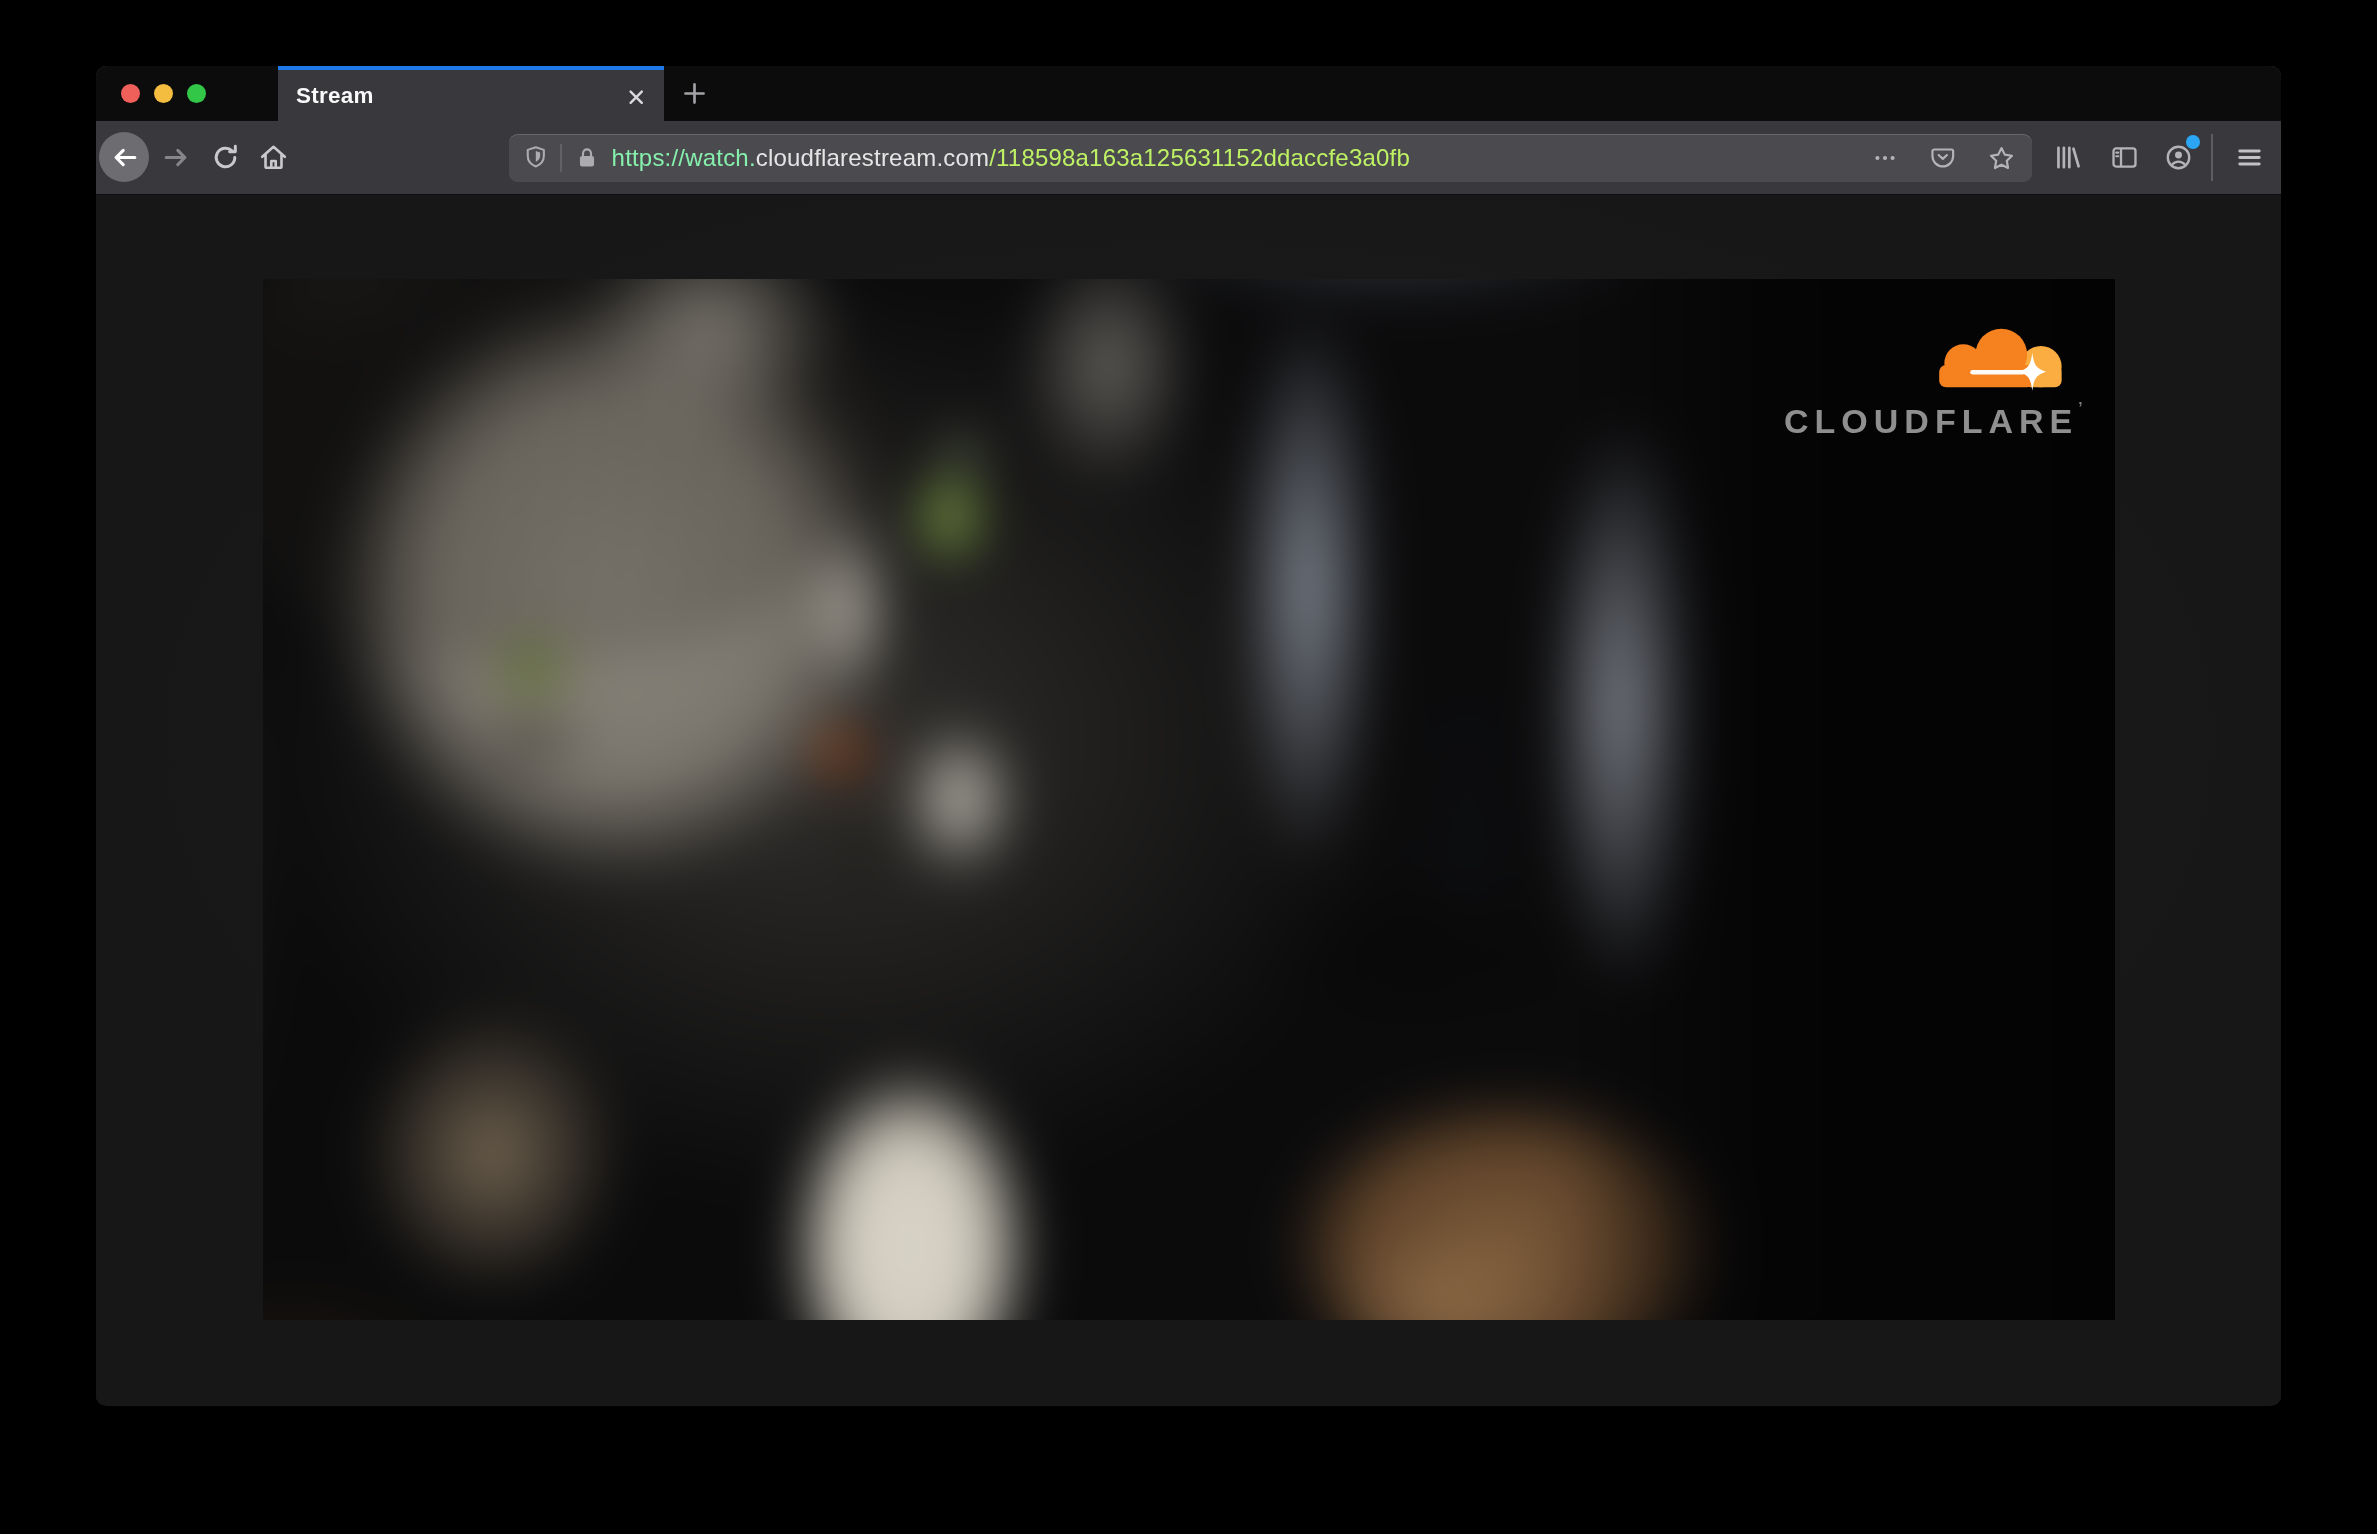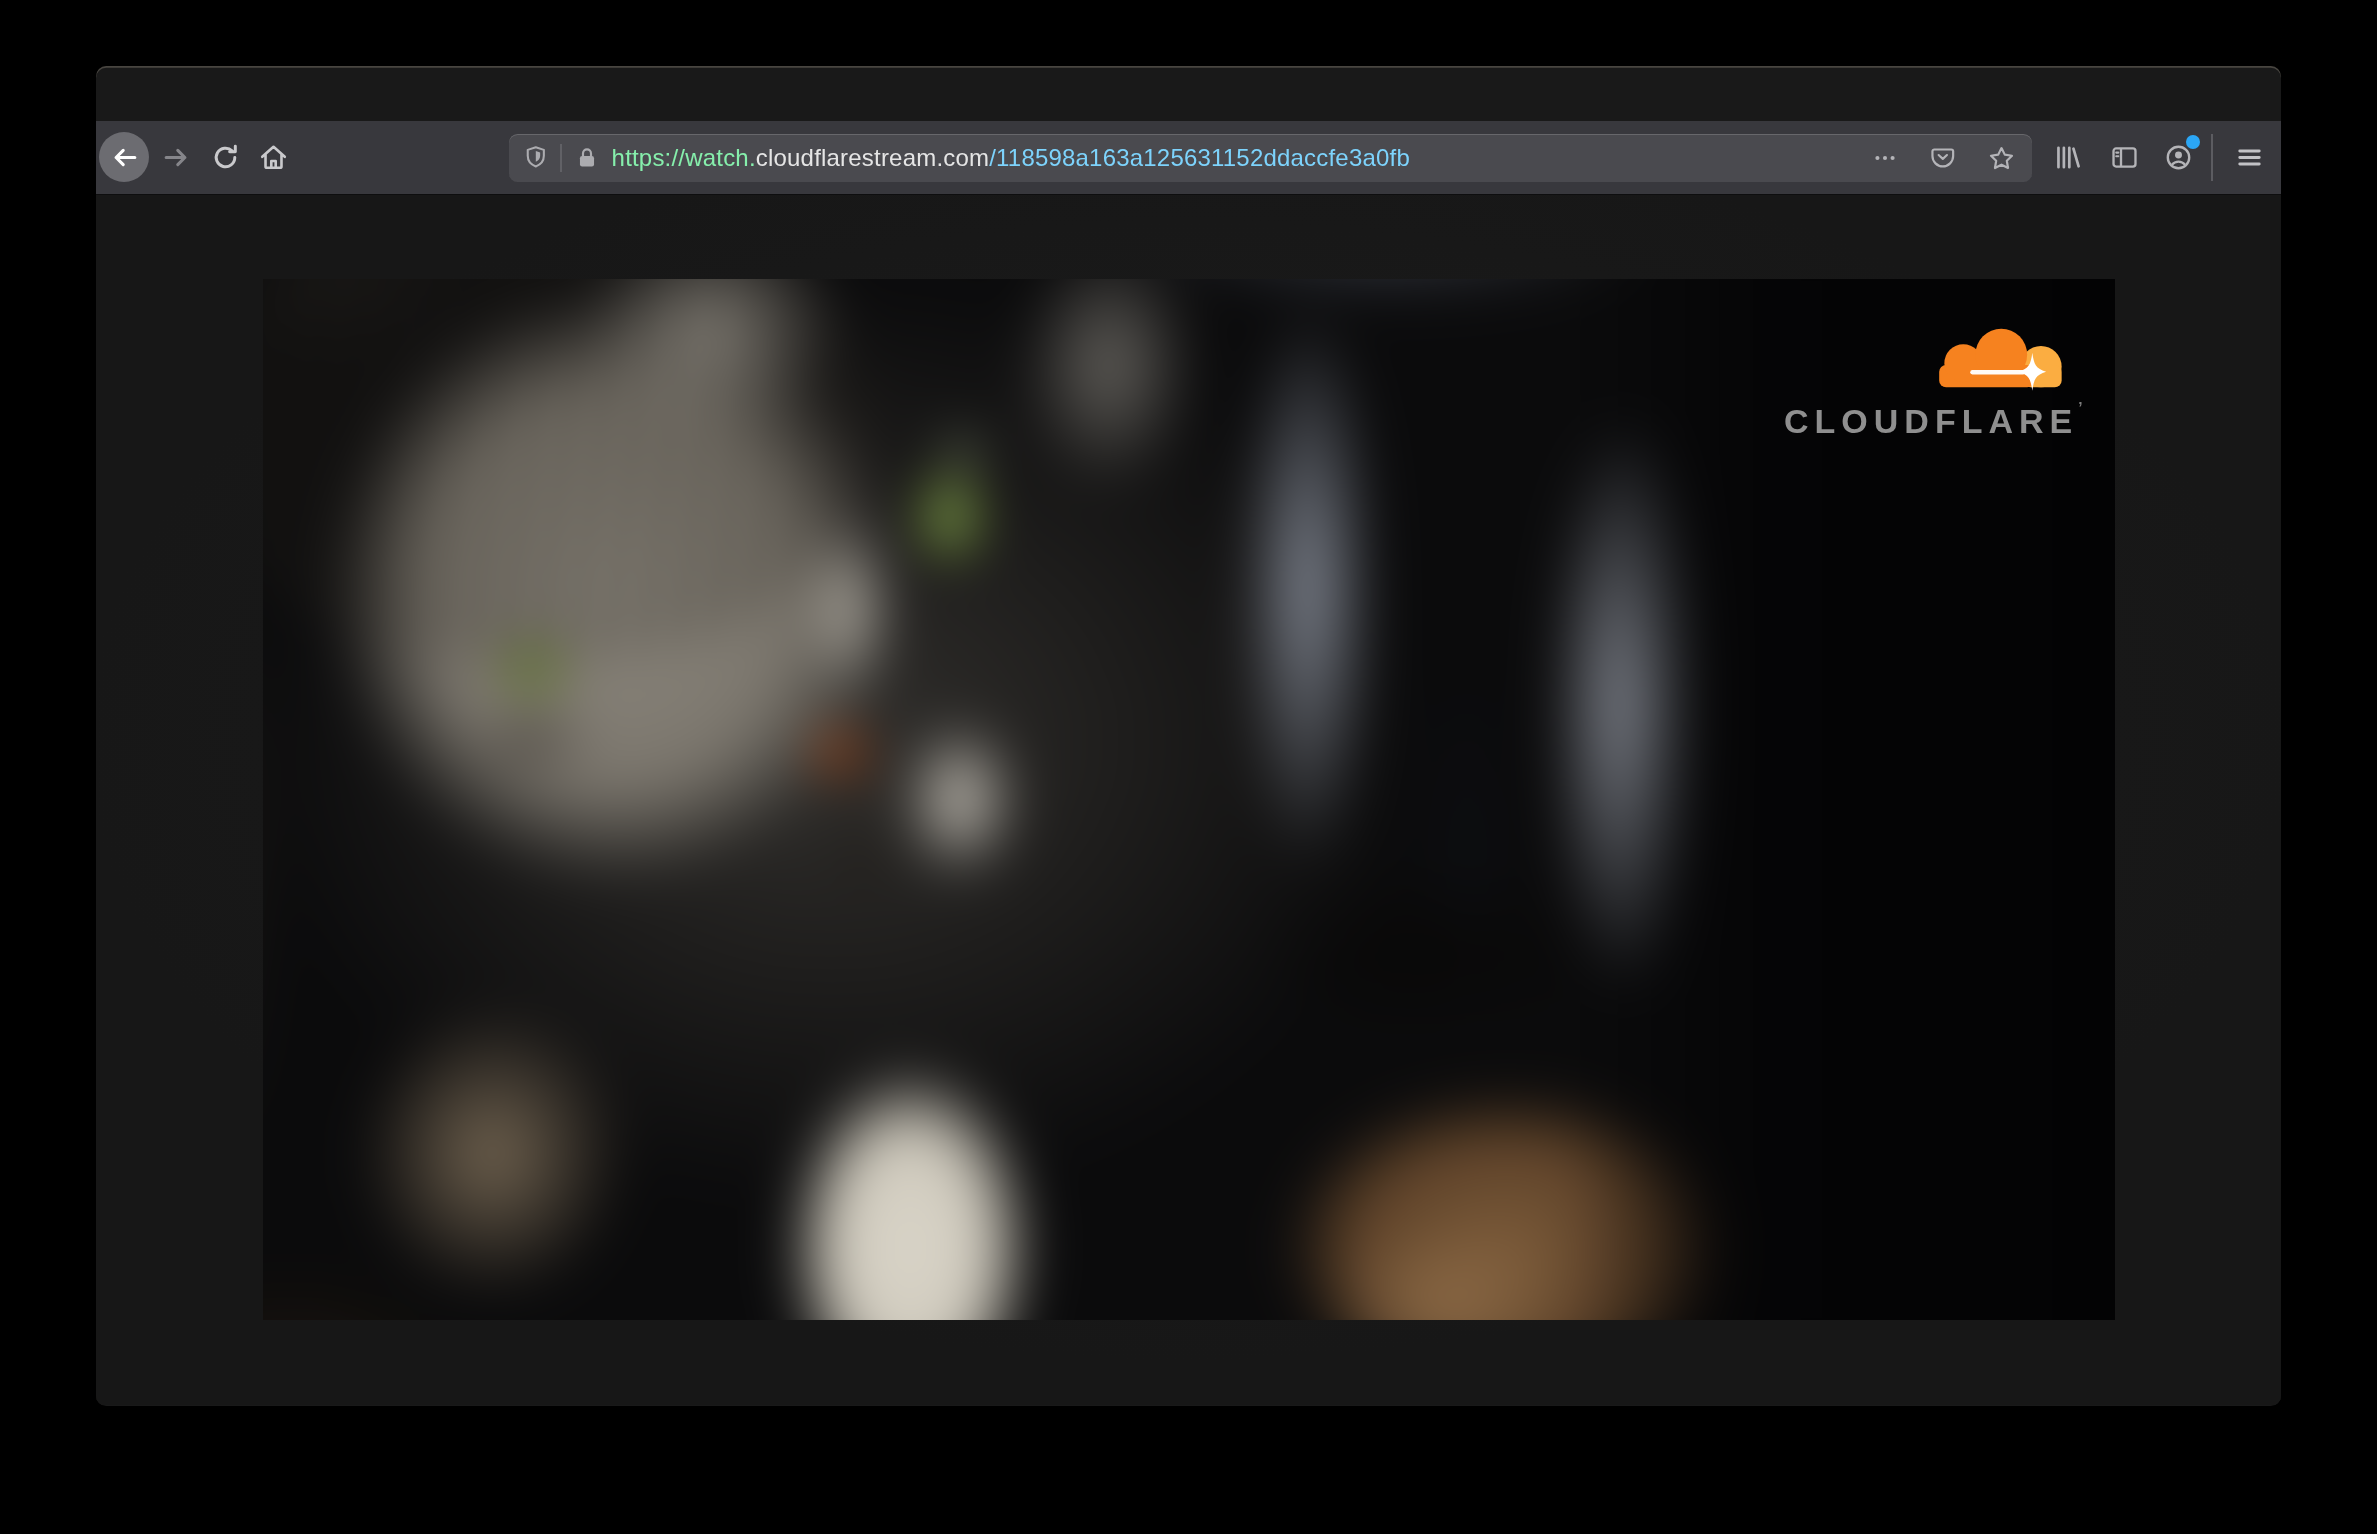--- a/index.html
+++ b/index.html
@@ -50,21 +50,21 @@
   .urlbar {
     position:absolute; left:413px; top:13px; width:1523px; height:48px;
     background:#4a4a4f; border-radius:8.6px;
     box-shadow: inset 0 0.9px 0 rgba(255,255,255,0.16);
     display:flex; align-items:center;
   }
   .urlbar .sep { width:1.7px; height:27.6px; background:#616166; margin:0 12px 0 10.3px; }
   .url-text { font-size:24px; margin-left:12px; white-space:nowrap; letter-spacing:0.2px; }
   .url-prefix { color:#86efac; }
   .url-domain { color:#e5e5e5; }
-  .url-path   { color:#7dd3fc; }
+  .url-path   { color:#bef264; }
   .url-right { margin-left:auto; display:flex; align-items:center; gap:24px; margin-right:13.8px; }
   .mini { width:34px; height:34px; display:flex; align-items:center; justify-content:center; }
 
   
   .content { position:absolute; left:0; top:129px; width:100%; height:1210px;
              background:radial-gradient(1379px 776px at 50% 45%, #1d1d1d 0%, #171717 80%); }
   .video { position:absolute; left:167px; top:84px; width:1852px; height:1041px;
            background:#08080a; overflow:hidden; }
 
   .cat { position:absolute; inset:-69px; filter:blur(26px) saturate(0.98); }
@@ -118,20 +118,42 @@
   .cf-text { font-size:34px; font-weight:bold; letter-spacing:6px; color:#8f8f8f; white-space:nowrap; }
   .cf-tm { font-size:15.5px; vertical-align:20.7px; letter-spacing:0; color:#7d7d7d; }
 
   svg { display:block; }
 </style>
 </head>
 <body>
 
 <div class="window">
 
+  <div class="titlebar">
+    <div class="lights">
+      <div class="light red"></div>
+      <div class="light yellow"></div>
+      <div class="light green"></div>
+    </div>
+
+    <div class="tab">
+      <span class="tab-label">Stream</span>
+      <span class="tab-close">
+        <svg width="22.4" height="22.4" viewBox="0 0 24 24">
+            <path d="M6 6l12 12M18 6L6 18" stroke="#d9d9dd" stroke-width="2.6" stroke-linecap="round" fill="none"></path>
+          </svg>
+      </span>
+    </div>
+
+    <div class="newtab">
+      <svg width="29" height="29" viewBox="0 0 24 24">
+          <path d="M12 4.5v15M4.5 12h15" stroke="#a3a3a7" stroke-width="2.2" stroke-linecap="round" fill="none"></path>
+        </svg>
+    </div>
+  </div>
 
   <div class="toolbar">
 
     <div class="back-btn">
       <svg width="31" height="31" viewBox="0 0 24 24">
           <path d="M20 12H5.5M11 6.5L5.5 12l5.5 5.5" stroke="#ffffff" stroke-width="2.4" stroke-linecap="round" stroke-linejoin="round" fill="none"></path>
         </svg>
     </div>
 
     <div class="tool fwd">

